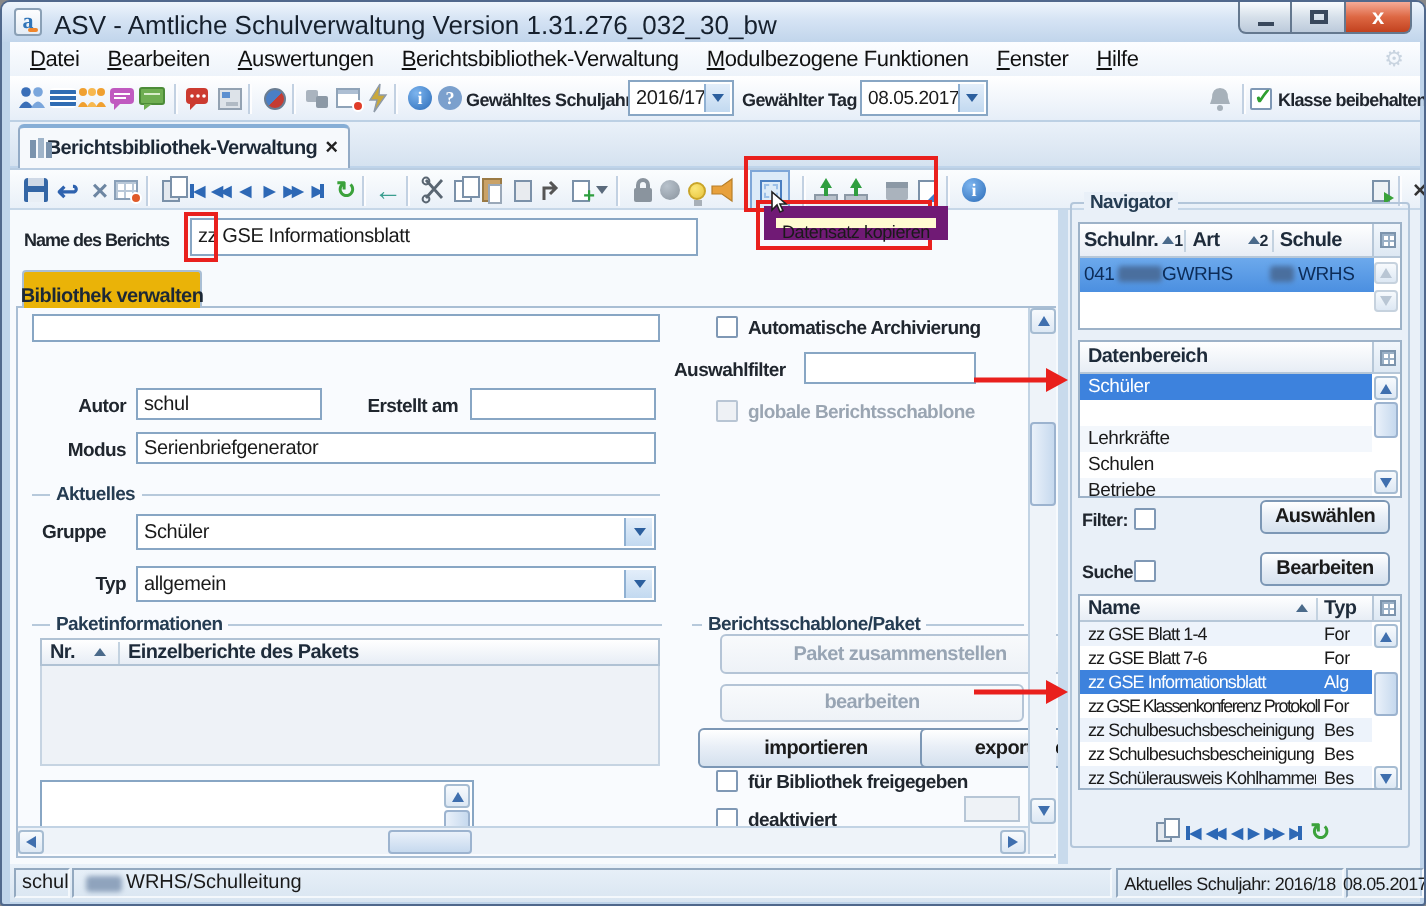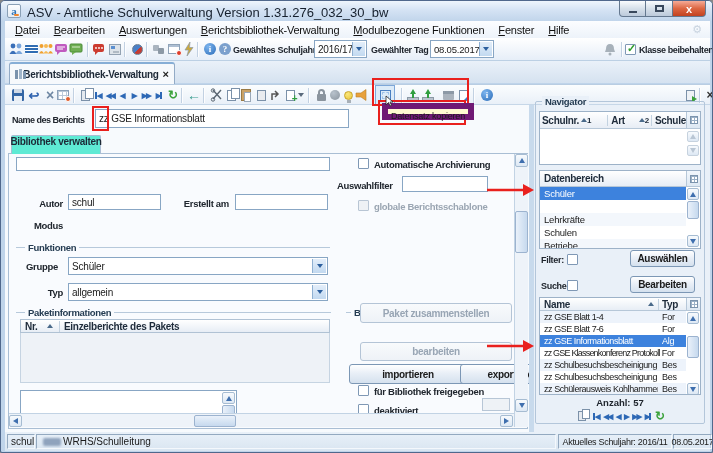--- a/index.html
+++ b/index.html
@@ -329,41 +329,44 @@
 
   <div class="abs" style="left:4px;top:104px;width:524px;height:327px;background:#f7fafd"></div>
   <div class="abs" style="left:528px;top:104px;width:5px;height:327px;background:#c8daec;z-index:2"></div>
   <div class="abs" style="left:533px;top:104px;width:176px;height:327px;background:#e9f0f8;z-index:2"></div>
 
   <span class="lbl" style="left:11px;top:114px;font-size:9px;letter-spacing:-0.5px">Name des Berichts</span>
   <div class="input" style="left:94px;top:108px;width:254px;height:19px">
       <span>zz GSE Informationsblatt</span>
     </div>
 
-  <div class="abs" style="left:10px;top:134px;width:90px;height:19px;background:#5eead4;border:1px solid #a9bed4;border-bottom:none;border-radius:2px 2px 0 0;display:flex;align-items:flex-start;justify-content:center;z-index:2">
+  <div class="abs" style="left:10px;top:134px;width:90px;height:19px;background:#eab308;border:1px solid #a9bed4;border-bottom:none;border-radius:2px 2px 0 0;display:flex;align-items:flex-end;justify-content:center;z-index:2">
       <span class="nw" style="font-weight:bold;letter-spacing:-0.3px;color:#1c2836">Bibliothek verwalten</span>
     </div>
   <div class="abs" style="left:7px;top:152px;width:520px;height:276px;background:#f9fbfe;border:1px solid #a9bed4"></div>
 
   <div class="input" style="left:15px;top:156px;width:314px;height:14px"></div>
 
   <span class="lbl" style="left:20px;top:197px;width:42px;text-align:right">Autor</span>
   <div class="input" style="left:67px;top:193px;width:93px;height:16px">
       <span>schul</span>
     </div>
   <span class="lbl" style="left:174px;top:197px;width:54px;text-align:right">Erstellt am</span>
   <div class="input" style="left:234px;top:193px;width:93px;height:16px">
       <span></span>
     </div>
   <span class="lbl" style="left:20px;top:219px;width:42px;text-align:right">Modus</span>
+  <div class="input" style="left:67px;top:215px;width:260px;height:16px">
+      <span>Serienbriefgenerator</span>
+    </div>
 
   <div class="gline" style="left:15px;top:246px;width:314px"></div>
-  <span class="glbl" style="left:24px;top:241px;background:#f9fbfe">Funktionen</span>
-
-  <span class="lbl" style="left:20px;top:260px;width:42px;text-align:center">Gruppe</span>
+  <span class="glbl" style="left:24px;top:241px;background:#f9fbfe">Aktuelles</span>
+
+  <span class="lbl" style="left:20px;top:260px;width:42px;text-align:left">Gruppe</span>
   <div class="input" style="left:67px;top:256px;width:260px;height:18px;padding-right:16px">
       <span>Schüler</span>
     <span class="abs" style="right:1px;top:1px;bottom:1px;width:14px;background:linear-gradient(#e3eefa,#c2d9f0);border-left:1px solid #8fb0d2;display:flex;align-items:center;justify-content:center">
         <span class="td" style="border-top-color:#2c5f9e;border-left-width:3px;border-right-width:3px;border-top-width:4px"></span>
       </span>
   </div>
   <span class="lbl" style="left:20px;top:286px;width:42px;text-align:right">Typ</span>
   <div class="input" style="left:67px;top:282px;width:260px;height:18px;padding-right:16px">
       <span>allgemein</span>
     <span class="abs" style="right:1px;top:1px;bottom:1px;width:14px;background:linear-gradient(#e3eefa,#c2d9f0);border-left:1px solid #8fb0d2;display:flex;align-items:center;justify-content:center">
@@ -392,21 +395,21 @@
   <span class="lbl" style="left:373px;top:158px">Automatische Archivierung</span>
   <span class="lbl" style="left:336px;top:179px">Auswahlfilter</span>
   <div class="input" style="left:401px;top:175px;width:86px;height:16px">
       <span></span>
     </div>
   <span class="cb dis" style="left:357px;top:199px"></span>
   <span class="lbl" style="left:373px;top:200px;color:#9aa5b2">globale Berichtsschablone</span>
 
   <div class="gline" style="left:345px;top:311px;width:166px"></div>
   <span class="glbl" style="left:350px;top:306px;background:#f9fbfe">Berichtsschablone/Paket</span>
-  <div class="btn dis" style="left:359px;top:302px;width:152px;height:20px">Paket zusammenstellen</div>
+  <div class="btn dis" style="left:359px;top:316px;width:180px;height:20px">Paket zusammenstellen</div>
   <div class="btn dis" style="left:359px;top:341px;width:152px;height:19px">bearbeiten</div>
   <div class="btn" style="left:348px;top:363px;width:118px;height:20px">importieren</div>
   <div class="btn" style="left:459px;top:363px;width:106px;height:20px">exportieren</div>
   <span class="cb" style="left:357px;top:384px"></span>
   <span class="lbl" style="left:373px;top:385px">für Bibliothek freigegeben</span>
   <span class="cb" style="left:357px;top:403px"></span>
   <span class="lbl" style="left:373px;top:404px">deaktiviert</span>
   <div class="abs" style="left:481px;top:397px;width:28px;height:13px;background:#eef2f6;border:1px solid #b7c6d6"></div>
 
   <div class="track" style="left:513px;top:153px;width:14px;height:273px;border-left:1px solid #c2d3e4">
@@ -429,28 +432,33 @@
   </div>
 
   <div class="abs" style="left:534px;top:100px;width:170px;height:323px;border:1px solid #b3c6da;border-radius:2px;z-index:3"></div>
   <span class="glbl" style="left:541px;top:95px;background:#e9f0f8;z-index:4">Navigator</span>
 
   <div class="abs" style="left:538px;top:110px;width:162px;height:54px;background:#fff;border:1px solid #9db2c8;z-index:4">
     <div class="th abs" style="left:0;top:0;width:147px;height:17px;border-bottom:1px solid #b6c7d8;font-size:10px">
       <span style="padding-left:2px">Schulnr.</span>
       <span class="tu" style="border-bottom-color:#4a6a8a;margin-left:2px;border-left-width:3px;border-right-width:3px;border-bottom-width:4px"></span>
         <span style="font-size:8px">1</span>
-      <span style="border-left:1px solid #c3d2e0;padding-left:3px;margin-left:16px">Art</span>
+      <span style="border-left:1px solid #c3d2e0;padding-left:3px;margin-left:1px">Art</span>
       <span class="tu" style="border-bottom-color:#4a6a8a;margin-left:14px;border-left-width:3px;border-right-width:3px;border-bottom-width:4px"></span>
         <span style="font-size:8px">2</span>
       <span style="border-left:1px solid #c3d2e0;padding-left:3px;margin-left:2px">Schule</span>
     </div>
     <span class="corner" style="right:0;top:0;width:14px;height:17px;border-bottom:1px solid #b6c7d8">
         <span class="grid8"></span>
       </span>
+    <div class="row" style="left:0;top:17px;width:147px;height:17px;background:linear-gradient(#6ca9ec,#4b8fe0);color:#0c2c58">
+      <span style="padding-left:2px"><span>041</span><span class="blur" style="width:22px;background:#4a6f9e"></span></span>
+      <span style="position:absolute;left:41px">GWRHS</span>
+      <span style="position:absolute;left:93px"><span class="blur" style="width:12px;background:#4a6f9e"></span><span>WRHS</span></span>
+    </div>
     <span class="sbtn" style="right:1px;top:19px;width:12px;height:11px;border-color:#c6d2de">
         <span class="tu" style="border-bottom-color:#b9c6d4"></span>
       </span>
     <span class="sbtn" style="right:1px;top:33px;width:12px;height:11px;border-color:#c6d2de">
         <span class="td" style="border-top-color:#b9c6d4"></span>
       </span>
   </div>
 
   <div class="abs" style="left:538px;top:169px;width:162px;height:79px;background:#fff;border:1px solid #9db2c8;z-index:4;overflow:hidden">
     <div class="th abs" style="left:0;top:0;width:146px;height:16px;border-bottom:1px solid #b6c7d8;font-size:10px">
@@ -526,21 +534,20 @@
       </div>
     <span class="sbtn" style="right:1px;top:14px;width:12px;height:12px">
         <span class="tu"></span>
       </span>
     <span class="sthumb" style="right:1px;top:38px;width:12px;height:22px"></span>
     <span class="sbtn" style="right:1px;top:85px;width:12px;height:12px">
         <span class="td"></span>
       </span>
   </div>
 
-  <div class="abs" style="left:538px;top:396px;width:162px;text-align:center;z-index:4;font-weight:bold;color:#20262e;font-size:9.5px">Anzahl: 57</div>
 
   <div class="abs" style="left:538px;top:407px;width:162px;height:16px;display:flex;align-items:center;justify-content:center;gap:4px;z-index:4">
     <span class="ic" style="position:static;width:14px">
         <span class="pgic" style="position:relative;background:#e4e9ef;width:8px;height:10px">
           <span class="pgic" style="position:absolute;left:3px;top:-3px;width:8px;height:10px"></span>
         </span>
       </span>
     <span class="ni"><i class="bar"></i>◀</span>
     <span class="ni">◀◀</span>
     <span class="ni">◀</span>
@@ -552,21 +559,21 @@
 
   <div class="abs" style="left:4px;top:431px;width:705px;height:19px;background:linear-gradient(#e9f1f9,#d9e5f1)">
     <div class="abs" style="left:2px;top:2px;width:28px;height:15px;border:1px solid;border-color:#93a9c0 #f4f8fc #f4f8fc #93a9c0;display:flex;align-items:center;padding-left:3px">
         <span>schul</span>
       </div>
     <div class="abs" style="left:31px;top:2px;width:520px;height:15px;border:1px solid;border-color:#93a9c0 #f4f8fc #f4f8fc #93a9c0;display:flex;align-items:center;padding-left:4px">
         <span class="blur" style="width:18px"></span>
         <span>WRHS/Schulleitung</span>
       </div>
     <div class="abs" style="left:553px;top:2px;width:114px;height:15px;border:1px solid;border-color:#93a9c0 #f4f8fc #f4f8fc #93a9c0;display:flex;align-items:center;justify-content:center">
-        <span class="nw" style="letter-spacing:-0.3px;font-size:9px">Aktuelles Schuljahr: 2016/11</span>
+        <span class="nw" style="letter-spacing:-0.3px;font-size:9px">Aktuelles Schuljahr: 2016/18</span>
       </div>
     <div class="abs" style="left:668px;top:2px;width:39px;height:15px;border:1px solid;border-color:#93a9c0 #f4f8fc #f4f8fc #93a9c0;display:flex;align-items:center;justify-content:center">
         <span class="nw" style="letter-spacing:-0.3px;font-size:9px">08.05.2017</span>
       </div>
   </div>
 
   <div class="redbox" style="left:91px;top:105px;width:17px;height:25px"></div>
   <div class="redbox" style="left:371px;top:77px;width:97px;height:28px"></div>
   <div class="redbox" style="left:377px;top:99px;width:88px;height:25px"></div>
   <div class="abs nw" style="left:381px;top:102px;height:17px;background:#fffbd1;border:6px solid #701a75;padding:2px 3px;font-size:9px;z-index:31;letter-spacing:-0.2px">Datensatz kopieren</div>

